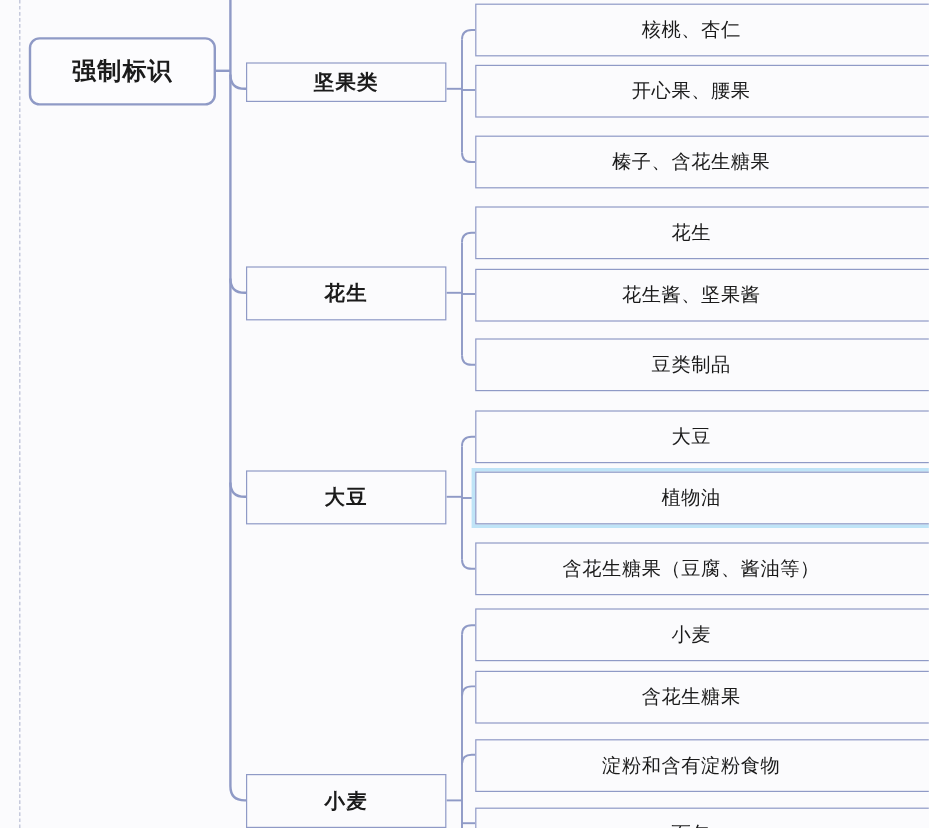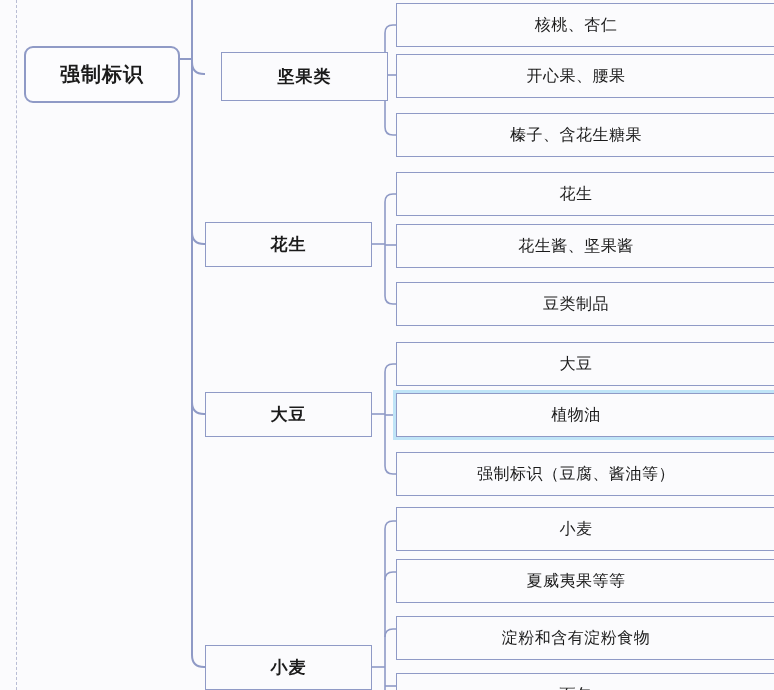--- a/index.html
+++ b/index.html
@@ -32,21 +32,20 @@
     color:#1b1b1b;
     white-space:nowrap;
   }
   .node-root{
     border:2px solid #8f9ac6;
     border-radius:9px;
     font-weight:bold;
     font-size:20px;
     letter-spacing:1px;
     background:#fcfcfe;
-    margin-top:15px;
   }
   .node-l2{
     border:1.5px solid #8f9ac6;
     border-radius:0;
     font-weight:bold;
     font-size:17px;
     letter-spacing:1px;
   }
   .node-l3{
     border:1.5px solid #8f9ac6;
@@ -112,21 +111,21 @@
       <path d="M385 580 Q385 572 393 572 L396 572"></path>
       <path d="M385 637 Q385 629 393 629 L396 629"></path>
       <path d="M385 686 L396 686"></path>
     </g>
   </svg>
 
   <div class="node node-root" style="left:24px;top:31px;width:156px;height:57px;">
     <span class="lbl">强制标识</span>
   </div>
 
-  <div class="node node-l2" style="left:205px;top:52px;width:167px;height:49px;margin-left:16px;">
+  <div class="node node-l2" style="left:205px;top:52px;width:167px;height:33px;">
     <span class="lbl">坚果类</span>
   </div>
 
   <div class="node node-l2" style="left:205px;top:222px;width:167px;height:45px;">
     <span class="lbl">花生</span>
   </div>
 
   <div class="node node-l2" style="left:205px;top:392px;width:167px;height:45px;">
     <span class="lbl">大豆</span>
   </div>
@@ -161,29 +160,29 @@
 
   <div class="node node-l3" style="left:396px;top:342px;width:396px;height:44px;">
     <span class="lbl">大豆</span>
   </div>
 
   <div class="node node-l3 selected" style="left:396px;top:393px;width:396px;height:44px;">
     <span class="lbl">植物油</span>
   </div>
 
   <div class="node node-l3" style="left:396px;top:452px;width:396px;height:44px;">
-    <span class="lbl">强制标识（豆腐、酱油等）</span>
+    <span class="lbl">含花生糖果（豆腐、酱油等）</span>
   </div>
 
   <div class="node node-l3" style="left:396px;top:507px;width:396px;height:44px;">
     <span class="lbl">小麦</span>
   </div>
 
   <div class="node node-l3" style="left:396px;top:559px;width:396px;height:44px;">
-    <span class="lbl">夏威夷果等等</span>
+    <span class="lbl">含花生糖果</span>
   </div>
 
   <div class="node node-l3" style="left:396px;top:616px;width:396px;height:44px;">
     <span class="lbl">淀粉和含有淀粉食物</span>
   </div>
 
   <div class="node node-l3" style="left:396px;top:673px;width:396px;height:44px;">
     <span class="lbl">面包</span>
   </div>
 

